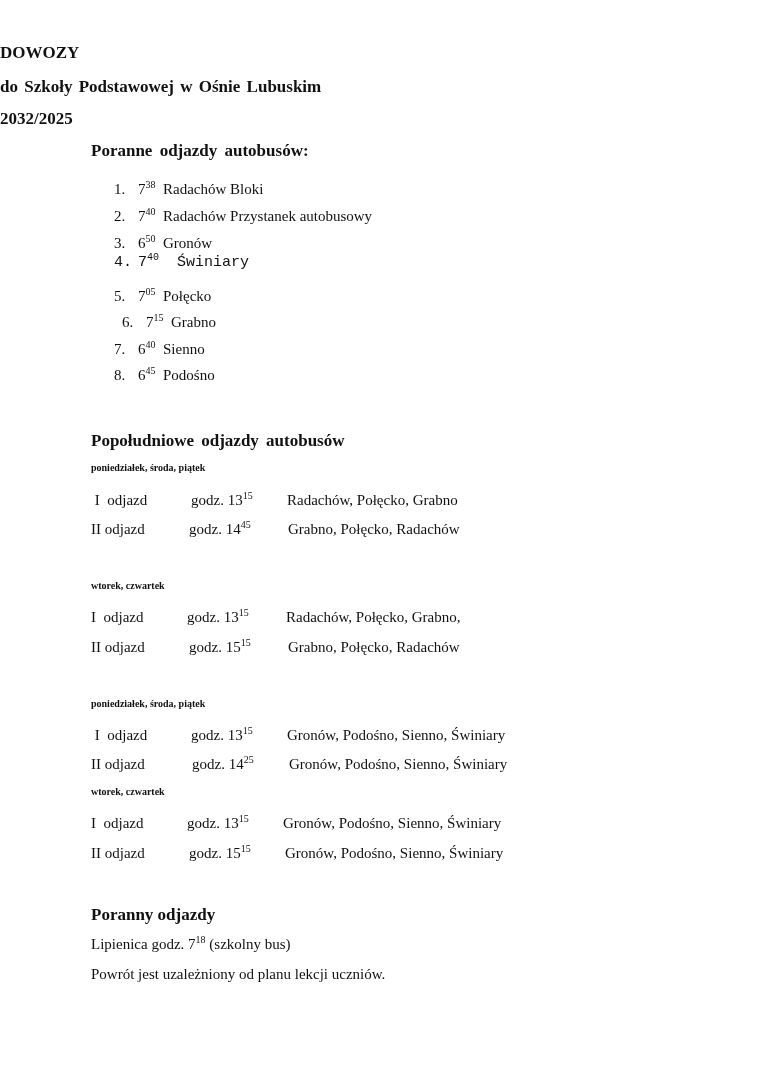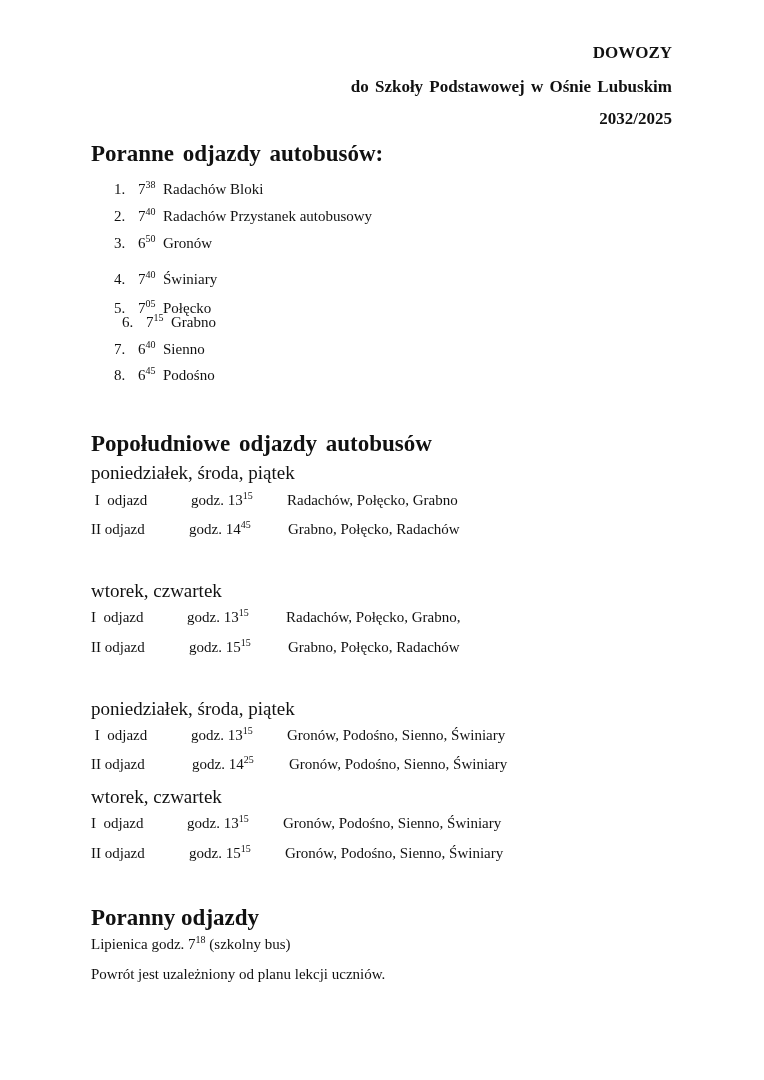--- a/index.html
+++ b/index.html
@@ -1,43 +1,43 @@
 <!DOCTYPE html>
 <html><head>
   <meta charset="utf-8">
   <style>
     html, body { margin: 0; padding: 0; background: #ffffff; }
     body {
       width: 764px; height: 1080px; position: relative; overflow: hidden;
       font-family: "Liberation Serif", serif; color: #111111;
     }
     .abs { position: absolute; white-space: nowrap; }
-    .center { left: 0; width: 672px; text-align: right; }
+    .center { left: 0; width: 672px; text-align: left; }
     .title { font-weight: bold; font-size: 17px; }
-    .h1 { font-weight: bold; font-size: 23px; word-spacing: 3px; }
-    .h2 { font-weight: normal; font-size: 19px; }
+    .h1 { font-weight: bold; font-size: 17px; word-spacing: 3px; }
+    .h2 { font-weight: bold; font-size: 10px; }
     .txt { font-size: 15px; }
     sup { font-size: 10px; vertical-align: 6px; line-height: 0; }
     .num { display: inline-block; width: 24px; }
   </style>
 </head>
 <body>
 
 <div class="abs center title" style="top:43px;">DOWOZY</div>
 <div class="abs center title" style="top:77px; word-spacing:2px; box-sizing:border-box;">do  Szkoły  Podstawowej  w  Ośnie Lubuskim</div>
 <div class="abs center title" style="top:109px;">2032/2025</div>
 
 <div class="abs h1" style="left:91px; top:141px;">Poranne  odjazdy  autobusów:</div>
 
 <div>
   <div class="abs txt" style="left:114px; top:181px;"><span class="num">1.</span><span>7</span><sup>38</sup>&nbsp; <span>Radachów Bloki</span></div>
   <div class="abs txt" style="left:114px; top:208px;"><span class="num">2.</span><span>7</span><sup>40</sup>&nbsp; <span>Radachów Przystanek autobusowy</span></div>
   <div class="abs txt" style="left:114px; top:235px;"><span class="num">3.</span><span>6</span><sup>50</sup>&nbsp; <span>Gronów</span></div>
-  <div class="abs txt" style="left:114px; top:271px;"><span class="num">4.</span><span>7</span><sup>40</sup>&nbsp; <span>Świniary</span></div>
-  <div class="abs txt" style="left:114px; top:300px;"><span class="num">5.</span><span>7</span><sup>05</sup>&nbsp; <span>Połęcko</span></div>
+  <div class="abs txt" style="left:114px; top:254px;font-family:Liberation Mono, monospace;"><span class="num">4.</span><span>7</span><sup>40</sup>&nbsp; <span>Świniary</span></div>
+  <div class="abs txt" style="left:114px; top:288px;"><span class="num">5.</span><span>7</span><sup>05</sup>&nbsp; <span>Połęcko</span></div>
   <div class="abs txt" style="left:122px; top:314px;"><span class="num">6.</span><span>7</span><sup>15</sup>&nbsp; <span>Grabno</span></div>
   <div class="abs txt" style="left:114px; top:341px;"><span class="num">7.</span><span>6</span><sup>40</sup>&nbsp; <span>Sienno</span></div>
   <div class="abs txt" style="left:114px; top:367px;"><span class="num">8.</span><span>6</span><sup>45</sup>&nbsp; <span>Podośno</span></div>
 </div>
 
 <div class="abs h1" style="left:91px; top:431px;">Popołudniowe  odjazdy  autobusów</div>
 
 <div class="abs h2" style="left:91px; top:462px;">poniedziałek, środa, piątek</div>
 <div>
   <div class="abs txt" style="left: 91px; top: 492px; white-space: pre;"> I  odjazd</div>

